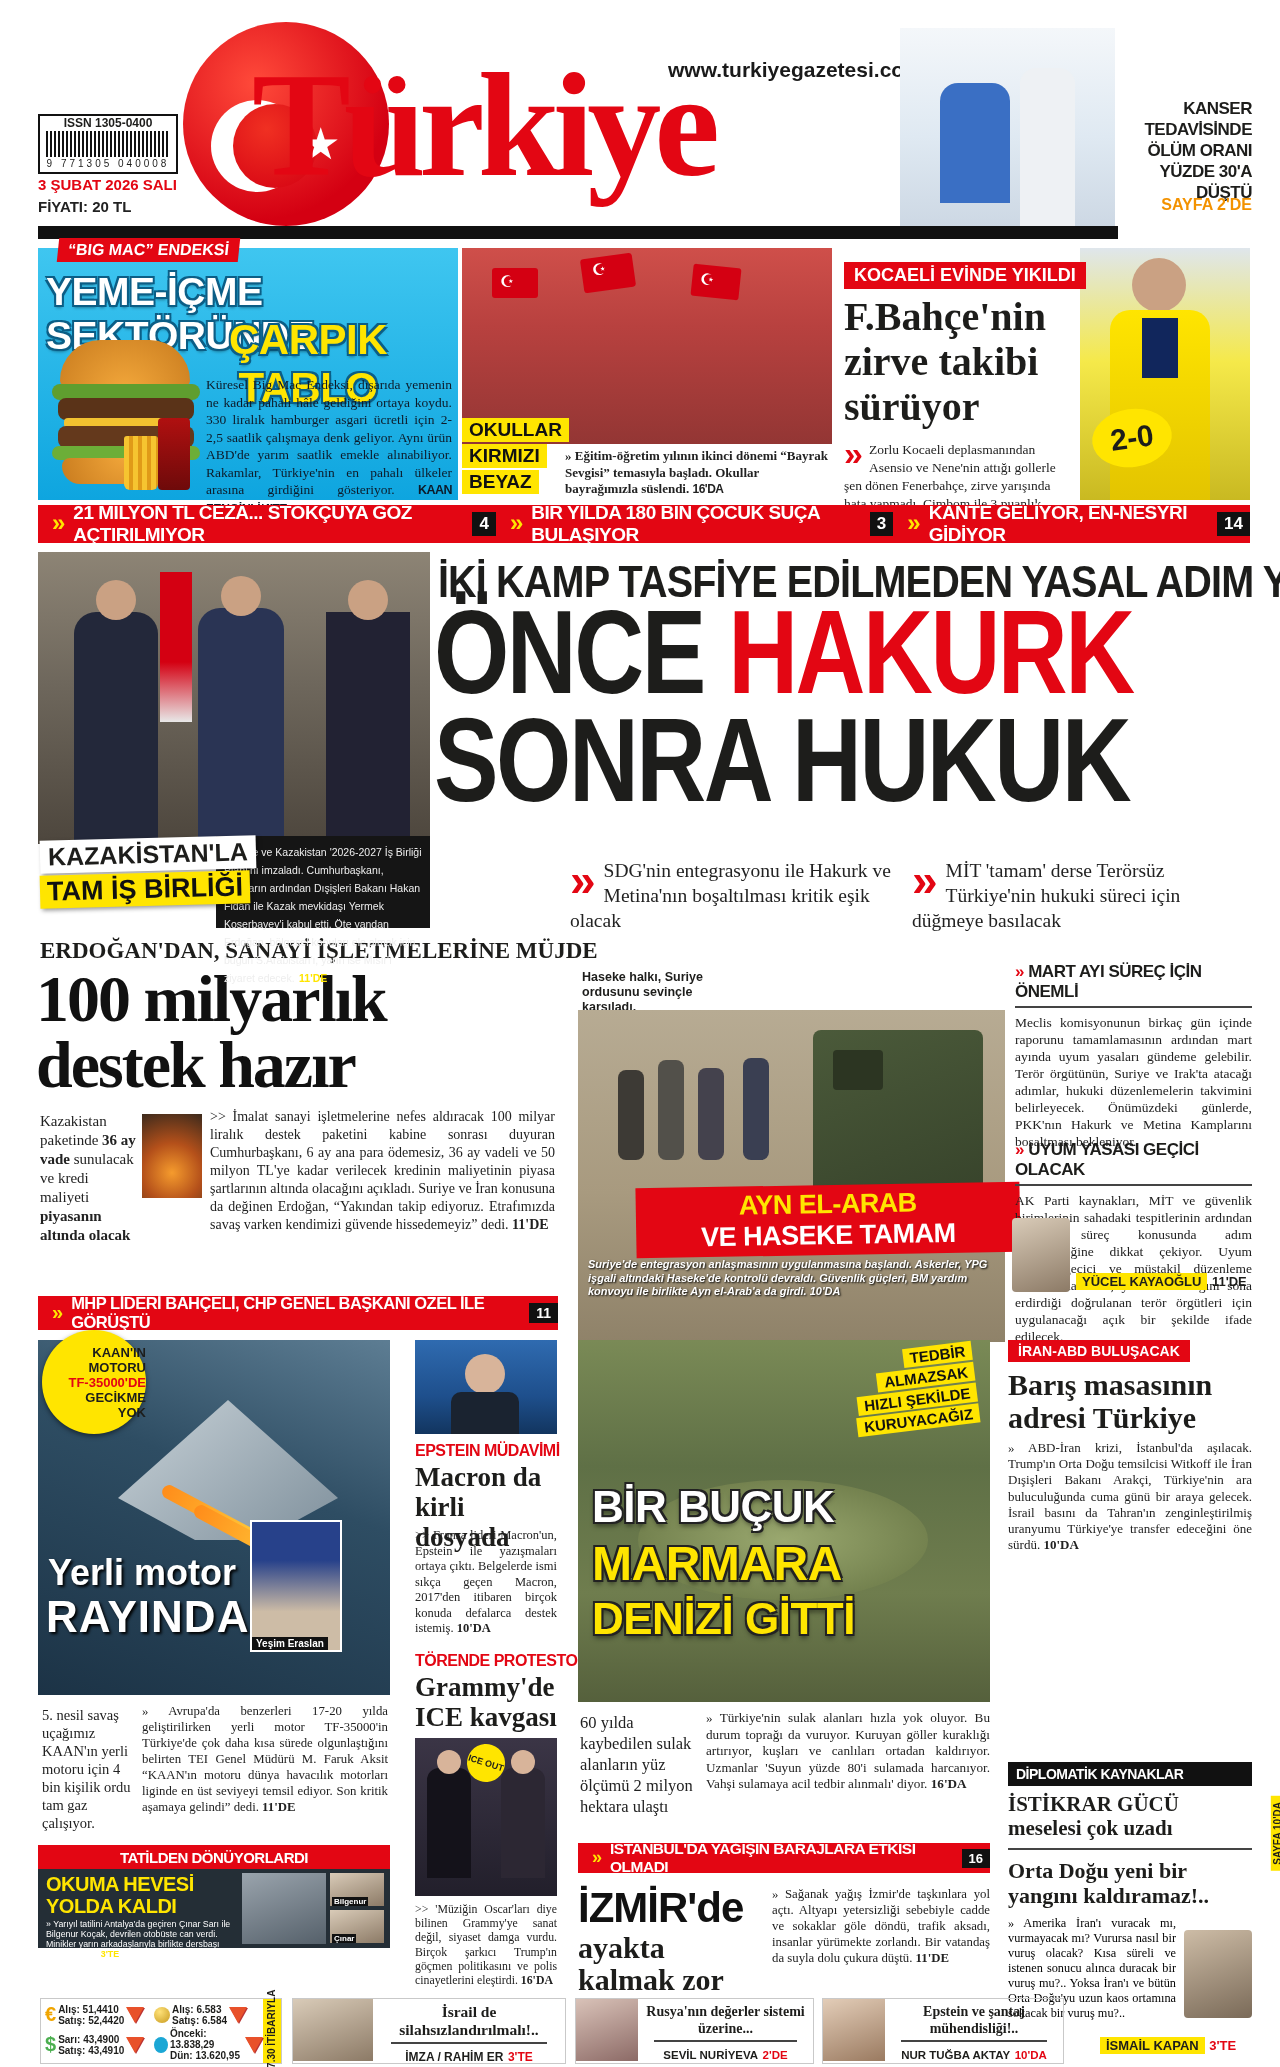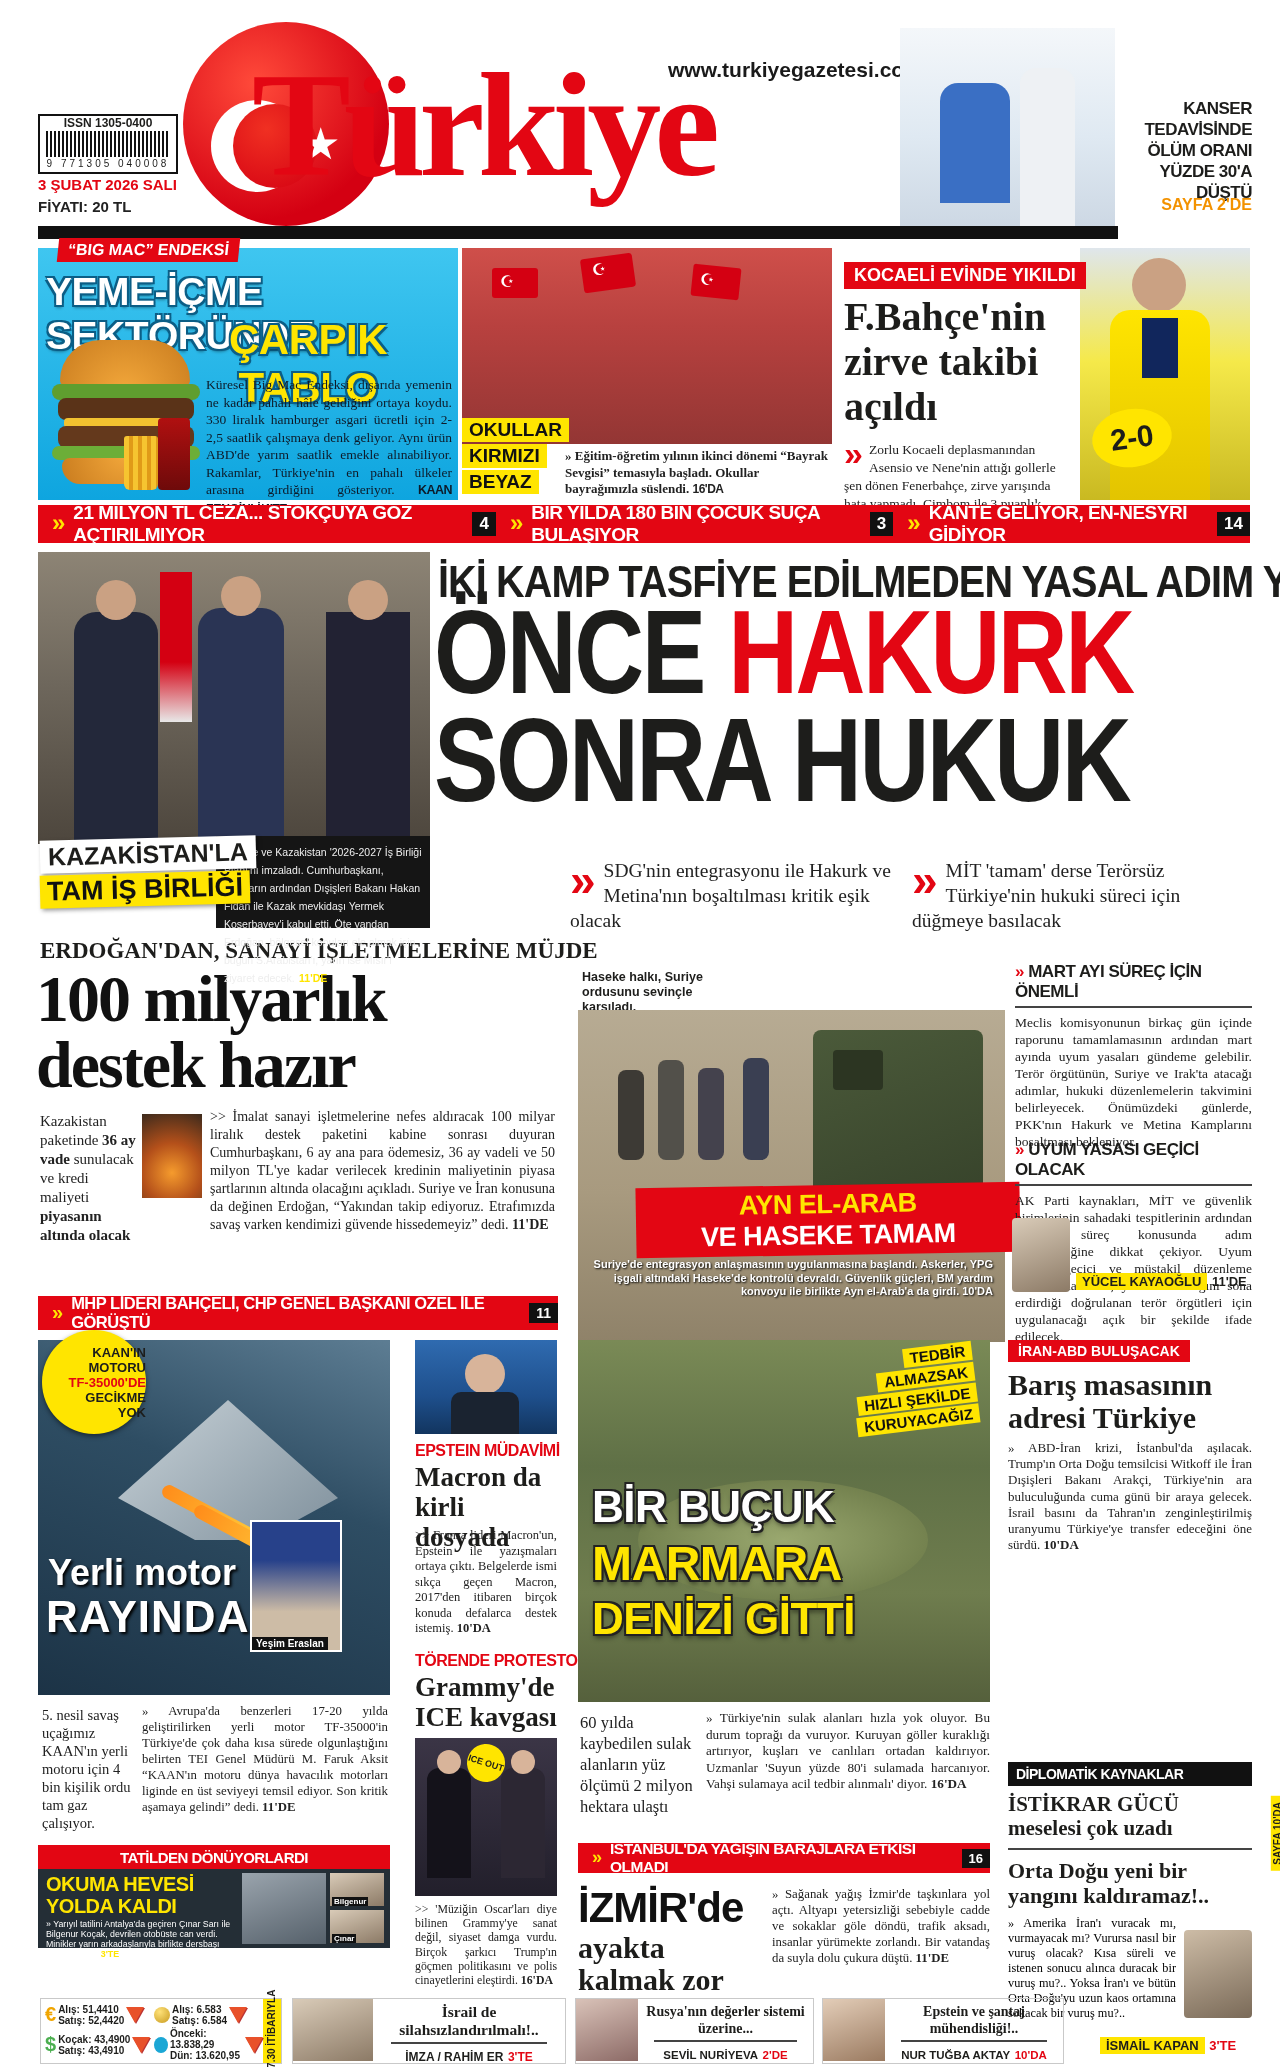--- a/index.html
+++ b/index.html
@@ -117,21 +117,21 @@
       <div class="abs" style="left:30px;top:62px;width:100px;height:190px;background:linear-gradient(180deg,#ffe500,#e3c400);border-radius:20px 20px 0 0"></div>
       <div class="abs" style="left:62px;top:70px;width:36px;height:60px;background:#11265c"></div>
     </div>
     <div class="abs starburst" style="left:258px;top:165px;width:72px;height:50px;transform:rotate(-8deg);display:flex;align-items:center;justify-content:center">
       <span class="b" style="font-size:30px">2-0</span>
     </div>
     <div class="abs tagred" style="left:6px;top:14px;font-size:18px">KOCAELİ EVİNDE YIKILDI</div>
     <div class="abs ser" style="left:6px;top:46px;font-size:40px;line-height:45px;font-weight:bold;color:#1d1d1b">
       <div>F.Bahçe'nin</div>
       <div>zirve takibi</div>
-      <div>açıldı</div>
+      <div>sürüyor</div>
     </div>
     <div class="abs" style="left:6px;top:192px;width:232px">
       <span class="bigchev" style="float:left;font-size:34px;margin-right:6px">»</span>
       <span class="ser" style="font-size:13.5px;line-height:16px;color:#222">Zorlu Kocaeli deplasmanından Asensio ve Nene'nin attığı gollerle şen dönen Fenerbahçe, zirve yarışında hata yapmadı. Cimbom ile 3 puanlık farkın açılmasına izin vermedi.</span>
       <span class="b cond" style="font-size:12.5px">SPOR'DA</span>
     </div>
   </div>
 
   <div class="abs strip" style="left:38px;top:505px;width:1212px;height:38px">
     <span class="chev">»</span>
@@ -184,21 +184,21 @@
     <div class="abs" style="left:235px;top:20px;width:170px;height:180px;background:linear-gradient(160deg,#4b5a3a,#36422a);border-radius:8px"></div>
     <div class="abs" style="left:255px;top:40px;width:50px;height:40px;background:#2c3522;border-radius:4px"></div>
     <div class="abs" style="left:40px;top:60px;width:26px;height:90px;background:#3d3a35;border-radius:8px"></div>
     <div class="abs" style="left:80px;top:50px;width:26px;height:100px;background:#52504a;border-radius:8px"></div>
     <div class="abs" style="left:120px;top:58px;width:26px;height:92px;background:#44424d;border-radius:8px"></div>
     <div class="abs" style="left:165px;top:48px;width:26px;height:102px;background:#3a3f52;border-radius:8px"></div>
     <div class="abs" style="left:58px;top:175px;width:360px;background:#e30613;padding:4px 12px;text-align:center;transform:rotate(-1deg)">
       <div class="b yel cond" style="font-size:27px">AYN EL-ARAB</div>
       <div class="b wh cond" style="font-size:27px">VE HASEKE TAMAM</div>
     </div>
-    <div class="abs wh b" style="left:10px;top:248px;width:405px;font-size:11px;line-height:13.5px;text-shadow:1px 1px 2px #000;text-align:right">
+    <div class="abs wh b" style="left:10px;top:248px;width:405px;font-size:11px;line-height:13.5px;font-style:italic;text-shadow:1px 1px 2px #000;text-align:left">
       <span>Suriye'de entegrasyon anlaşmasının uygulanmasına başlandı. Askerler, YPG işgali altındaki Haseke'de kontrolü devraldı. Güvenlik güçleri, BM yardım konvoyu ile birlikte Ayn el-Arab'a da girdi.</span>
       <span>10'DA</span>
     </div>
   </div>
 
   <div class="abs" style="left:1015px;top:962px;width:237px">
     <div class="b cond" style="font-size:17px"><span class="red">» </span><span>MART AYI SÜREÇ İÇİN ÖNEMLİ</span></div>
     <div class="rule" style="margin:4px 0 6px"></div>
     <div class="ser just" style="font-size:13.5px;line-height:17px;color:#222">Meclis komisyonunun birkaç gün içinde raporunu tamamlamasının ardından mart ayında uyum yasaları gündeme gelebilir. Terör örgütünün, Suriye ve Irak'ta atacağı adımlar, hukuki düzenlemelerin takvimini belirleyecek. Önümüzdeki günlerde, PKK'nın Hakurk ve Metina Kamplarını boşaltması bekleniyor.</div>
   </div>
@@ -365,21 +365,21 @@
         <span class="mini b" style="margin:0 2px"><span>Alış: 51,4410</span><br><span>Satış: 52,4420</span></span>
         <span class="arrow-dn"></span>
       </div>
       <div style="display:flex;align-items:center">
         <span style="width:16px;height:16px;border-radius:50%;background:radial-gradient(circle at 35% 30%,#ffe27a,#c89a1e);display:inline-block"></span>
         <span class="mini b" style="margin:0 2px"><span>Alış: 6.583</span><br><span>Satış: 6.584</span></span>
         <span class="arrow-dn"></span>
       </div>
       <div style="display:flex;align-items:center">
         <span class="b" style="font-size:20px;color:#4caf50">$</span>
-        <span class="mini b" style="margin:0 2px"><span>Koçak: 43,4900</span><br><span>Satış: 43,4910</span></span>
+        <span class="mini b" style="margin:0 2px"><span>Sarı: 43,4900</span><br><span>Satış: 43,4910</span></span>
         <span class="arrow-dn"></span>
       </div>
       <div style="display:flex;align-items:center">
         <span style="width:16px;height:16px;border-radius:50%;background:#1ba7d5;display:inline-block"></span>
         <span class="mini b" style="margin:0 2px"><span>Önceki: 13.838,29</span><br><span>Dün: 13.620,95</span></span>
         <span class="arrow-dn"></span>
       </div>
     </div>
     <div style="width:18px;background:#ffe500;display:flex;align-items:center;justify-content:center">
       <span class="b" style="font-size:10px;transform:rotate(-90deg);white-space:nowrap">17.30 İTİBARIYLA</span>

